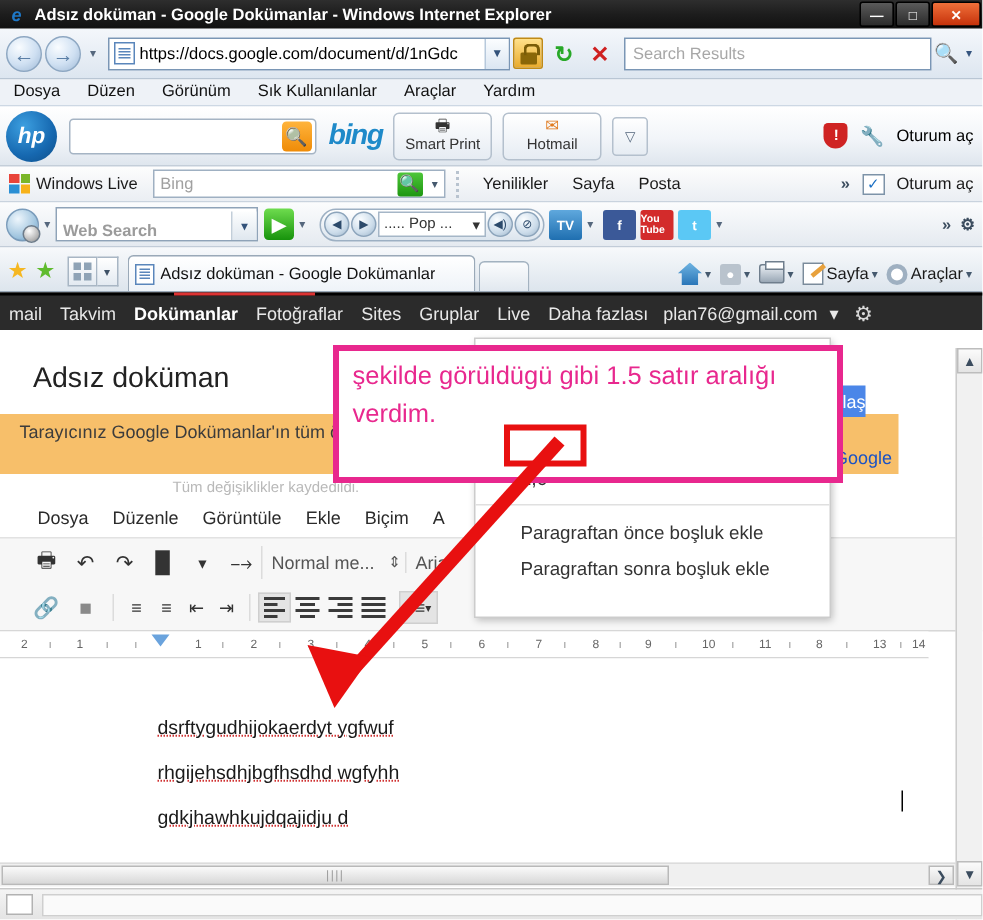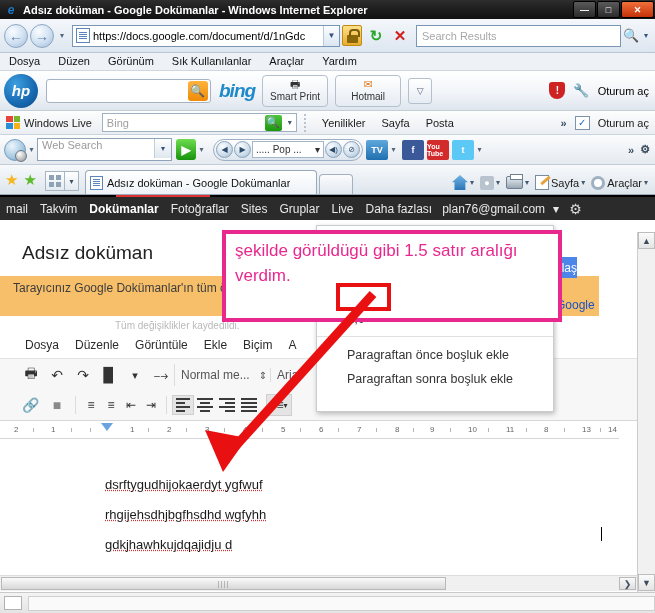--- a/index.html
+++ b/index.html
@@ -169,21 +169,21 @@
   }
   .globe{
     width:22px;height:22px;margin-left:4px;border-radius:50%;
     background:radial-gradient(circle at 35% 30%,#eef6fc,#9dc3de 65%,#5f90b8);
     border:1px solid #7a9cbb;position:relative;
   }
   .globe:after{content:"";position:absolute;right:-2px;bottom:-2px;width:10px;height:10px;border-radius:50%;
     background:radial-gradient(circle at 35% 30%,#fff,#b0b0b0 70%,#6f6f6f);border:1px solid #6d7b89;}
   .cdrop{width:11px;text-align:center;color:#55677d;font-size:8px;}
   .ws-box{
-    width:135px;height:23px;background:#fff;border:1px solid #8fa3b8;display:flex;align-items:flex-start;
+    width:135px;height:23px;background:#fff;border:1px solid #8fa3b8;display:flex;align-items:flex-end;font-weight:bold;
   }
   .ws-box .ph{flex:1;color:#9b9b9b;padding-left:4px;font-size:11px;}
   .ws-arrow{width:17px;height:19px;border-left:1px solid #c2ced9;
     background:linear-gradient(to bottom,#fdfefe,#dfe7ef);display:flex;align-items:center;justify-content:center;font-size:8px;color:#33527a;}
   .green-btn{
     width:20px;height:21px;margin-left:4px;border-radius:3px;
     background:linear-gradient(to bottom,#6edc4e,#17930c);
     display:flex;align-items:center;justify-content:center;color:#fff;font-size:12px;font-weight:bold;
   }
   .media-pill{

